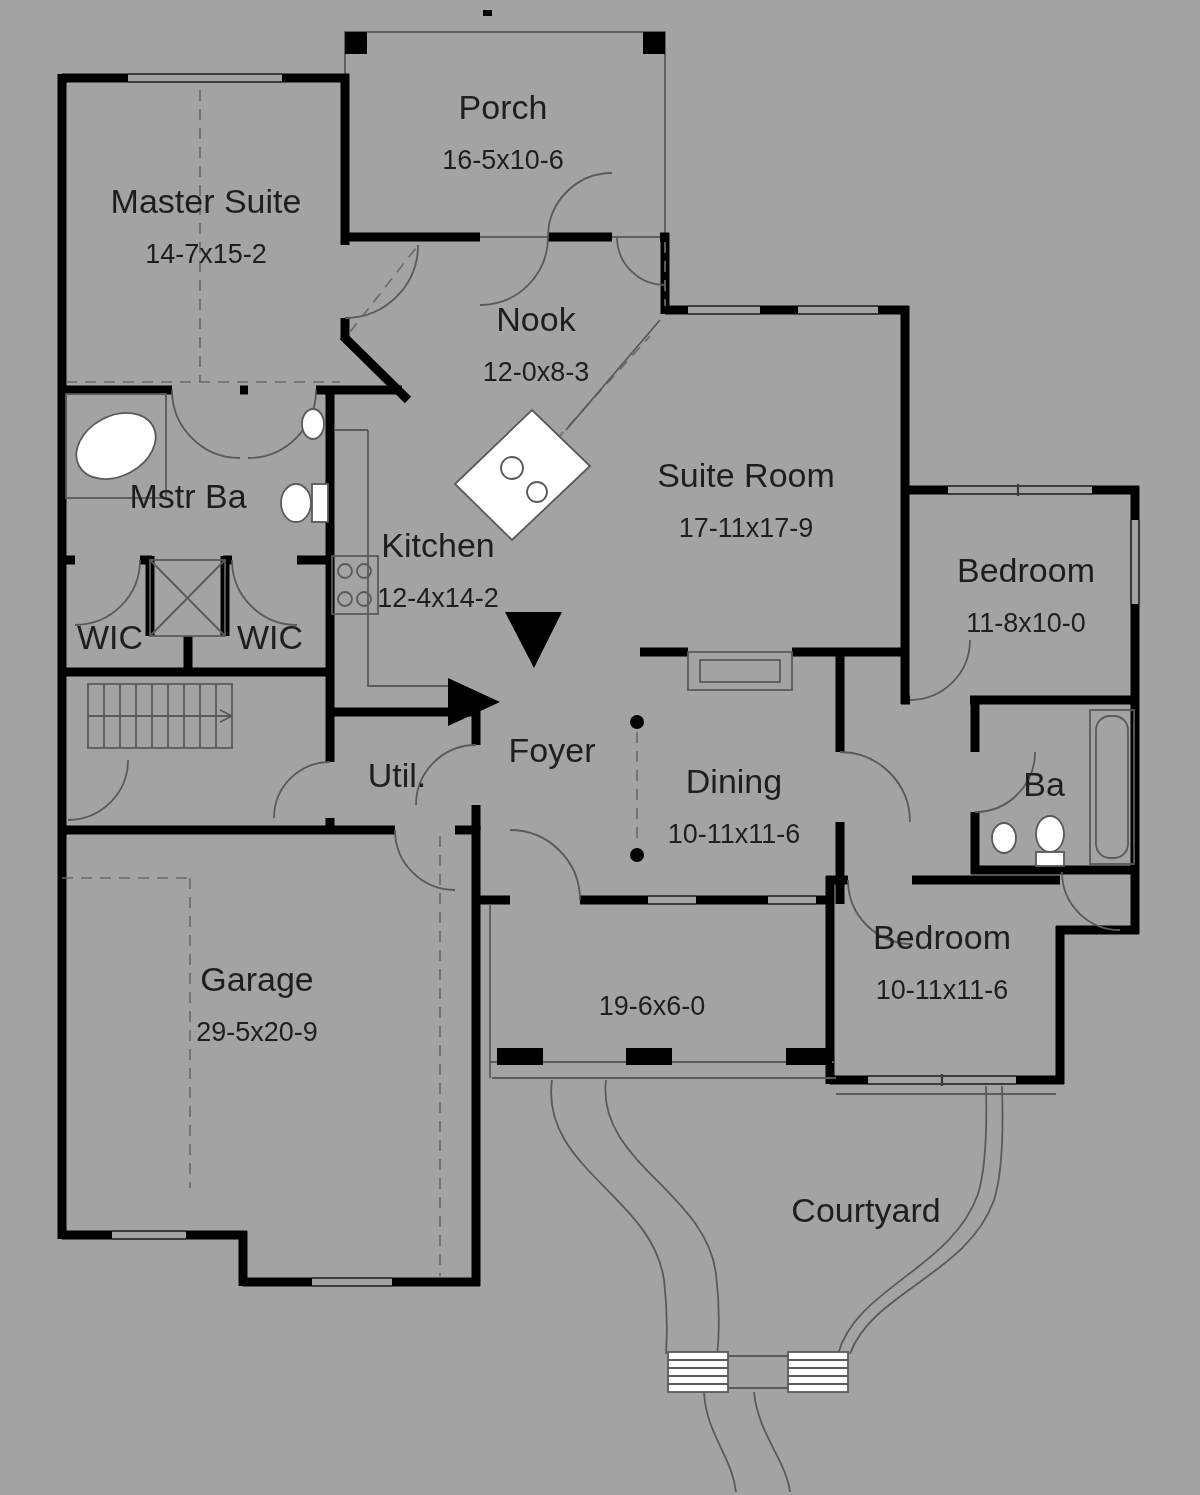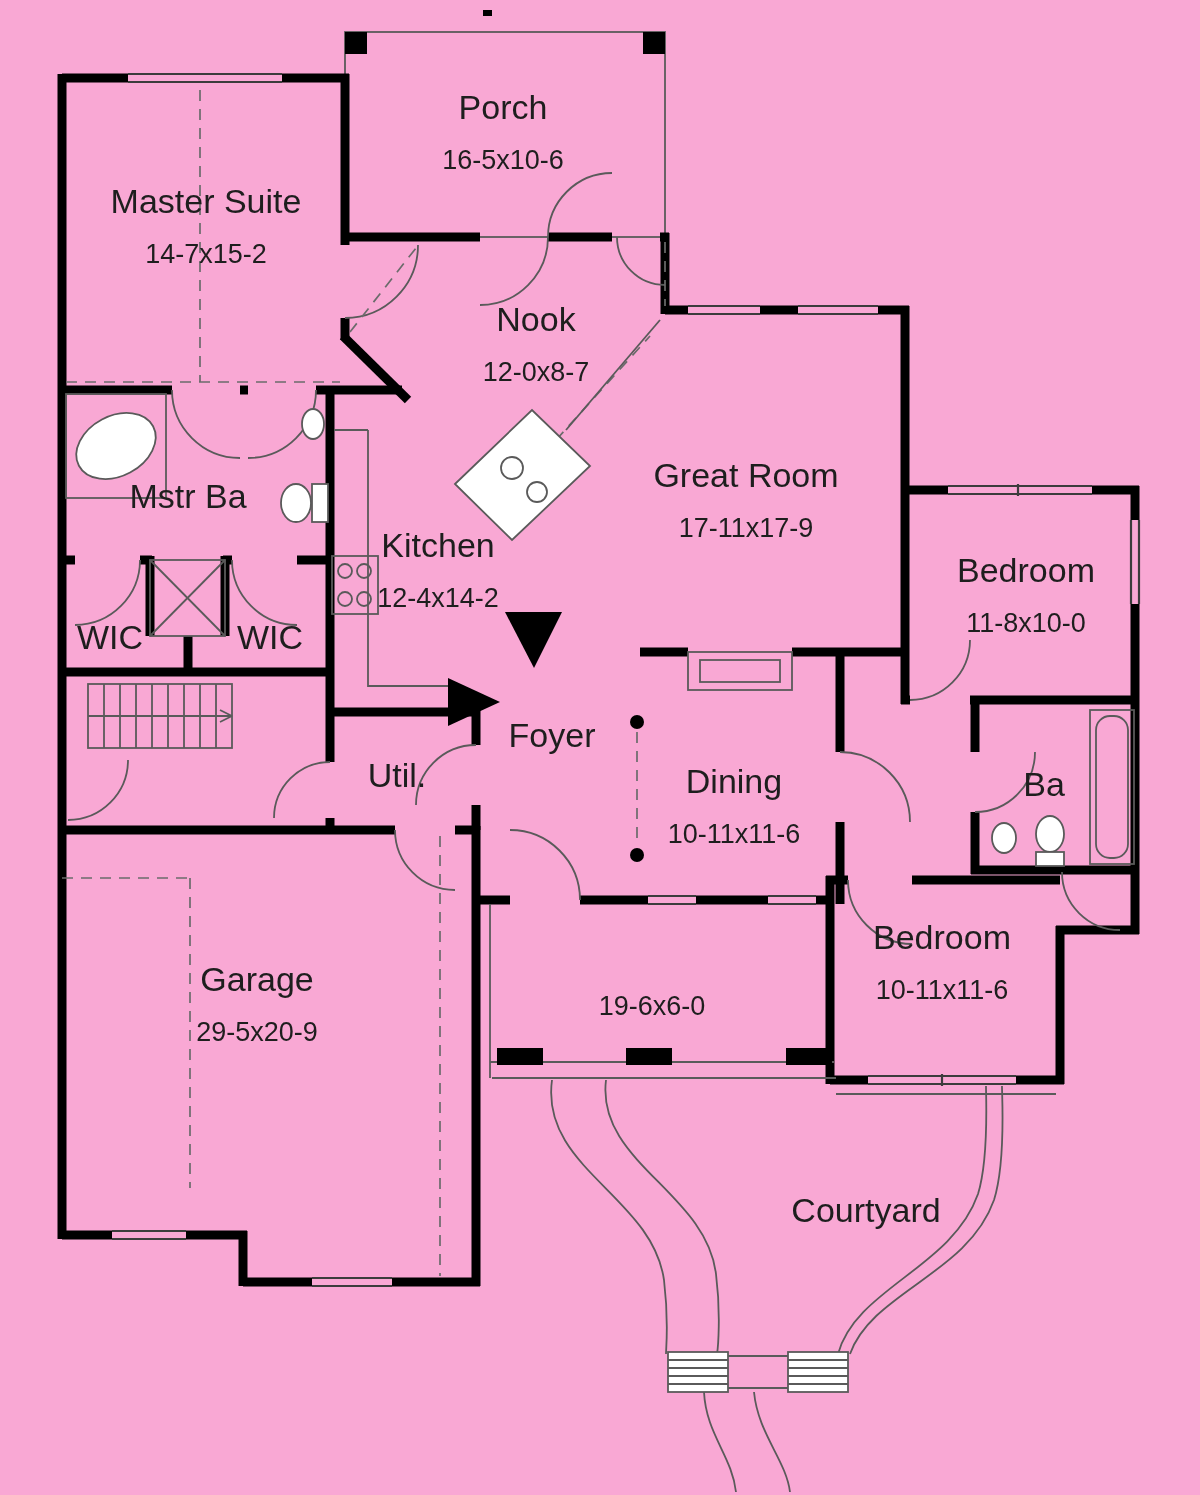--- a/index.html
+++ b/index.html
@@ -1,17 +1,17 @@
 <!DOCTYPE html>
 <html><head>
 <meta charset="utf-8">
 <style>
   html,body{margin:0;padding:0;background:#fff;}
   .plan{
-    position:relative;width:1200px;height:1495px;background:#f9a8d4;
+    position:relative;width:1200px;height:1495px;background:#a3a3a3;
     font-family:"Liberation Sans",sans-serif;overflow:hidden;
   }
   .plan svg{position:absolute;left:0;top:0;}
   .room-label{
     position:absolute;transform:translate(-50%,-50%);
     display:flex;flex-direction:column;align-items:center;
     line-height:1.08;color:#1e1e1e;text-align:center;white-space:nowrap;
   }
   .room-name{font-size:34px;}
   .room-dims{font-size:27px;margin-top:20px;}
@@ -290,24 +290,24 @@
   <div class="room-label" style="left:503px;top:132px">
     <span class="room-name">Porch</span>
     <span class="room-dims">16-5x10-6</span>
   </div>
   <div class="room-label" style="left:206px;top:226px">
     <span class="room-name">Master Suite</span>
     <span class="room-dims">14-7x15-2</span>
   </div>
   <div class="room-label" style="left:536px;top:344px">
     <span class="room-name">Nook</span>
-    <span class="room-dims">12-0x8-7</span>
+    <span class="room-dims">12-0x8-3</span>
   </div>
   <div class="room-label" style="left:746px;top:500px">
-    <span class="room-name">Great Room</span>
+    <span class="room-name">Suite Room</span>
     <span class="room-dims">17-11x17-9</span>
   </div>
   <div class="room-label" style="left:188px;top:496px">
     <span class="room-name">Mstr Ba</span>
 
   </div>
   <div class="room-label" style="left:438px;top:570px">
     <span class="room-name">Kitchen</span>
     <span class="room-dims">12-4x14-2</span>
   </div>
@@ -320,21 +320,21 @@
 
   </div>
   <div class="room-label" style="left:270px;top:637px">
     <span class="room-name">WIC</span>
 
   </div>
   <div class="room-label" style="left:397px;top:775px">
     <span class="room-name">Util.</span>
 
   </div>
-  <div class="room-label" style="left:552px;top:735px">
+  <div class="room-label" style="left:552px;top:750px">
     <span class="room-name">Foyer</span>
 
   </div>
   <div class="room-label" style="left:734px;top:806px">
     <span class="room-name">Dining</span>
     <span class="room-dims">10-11x11-6</span>
   </div>
   <div class="room-label" style="left:1044px;top:784px">
     <span class="room-name">Ba</span>
 

